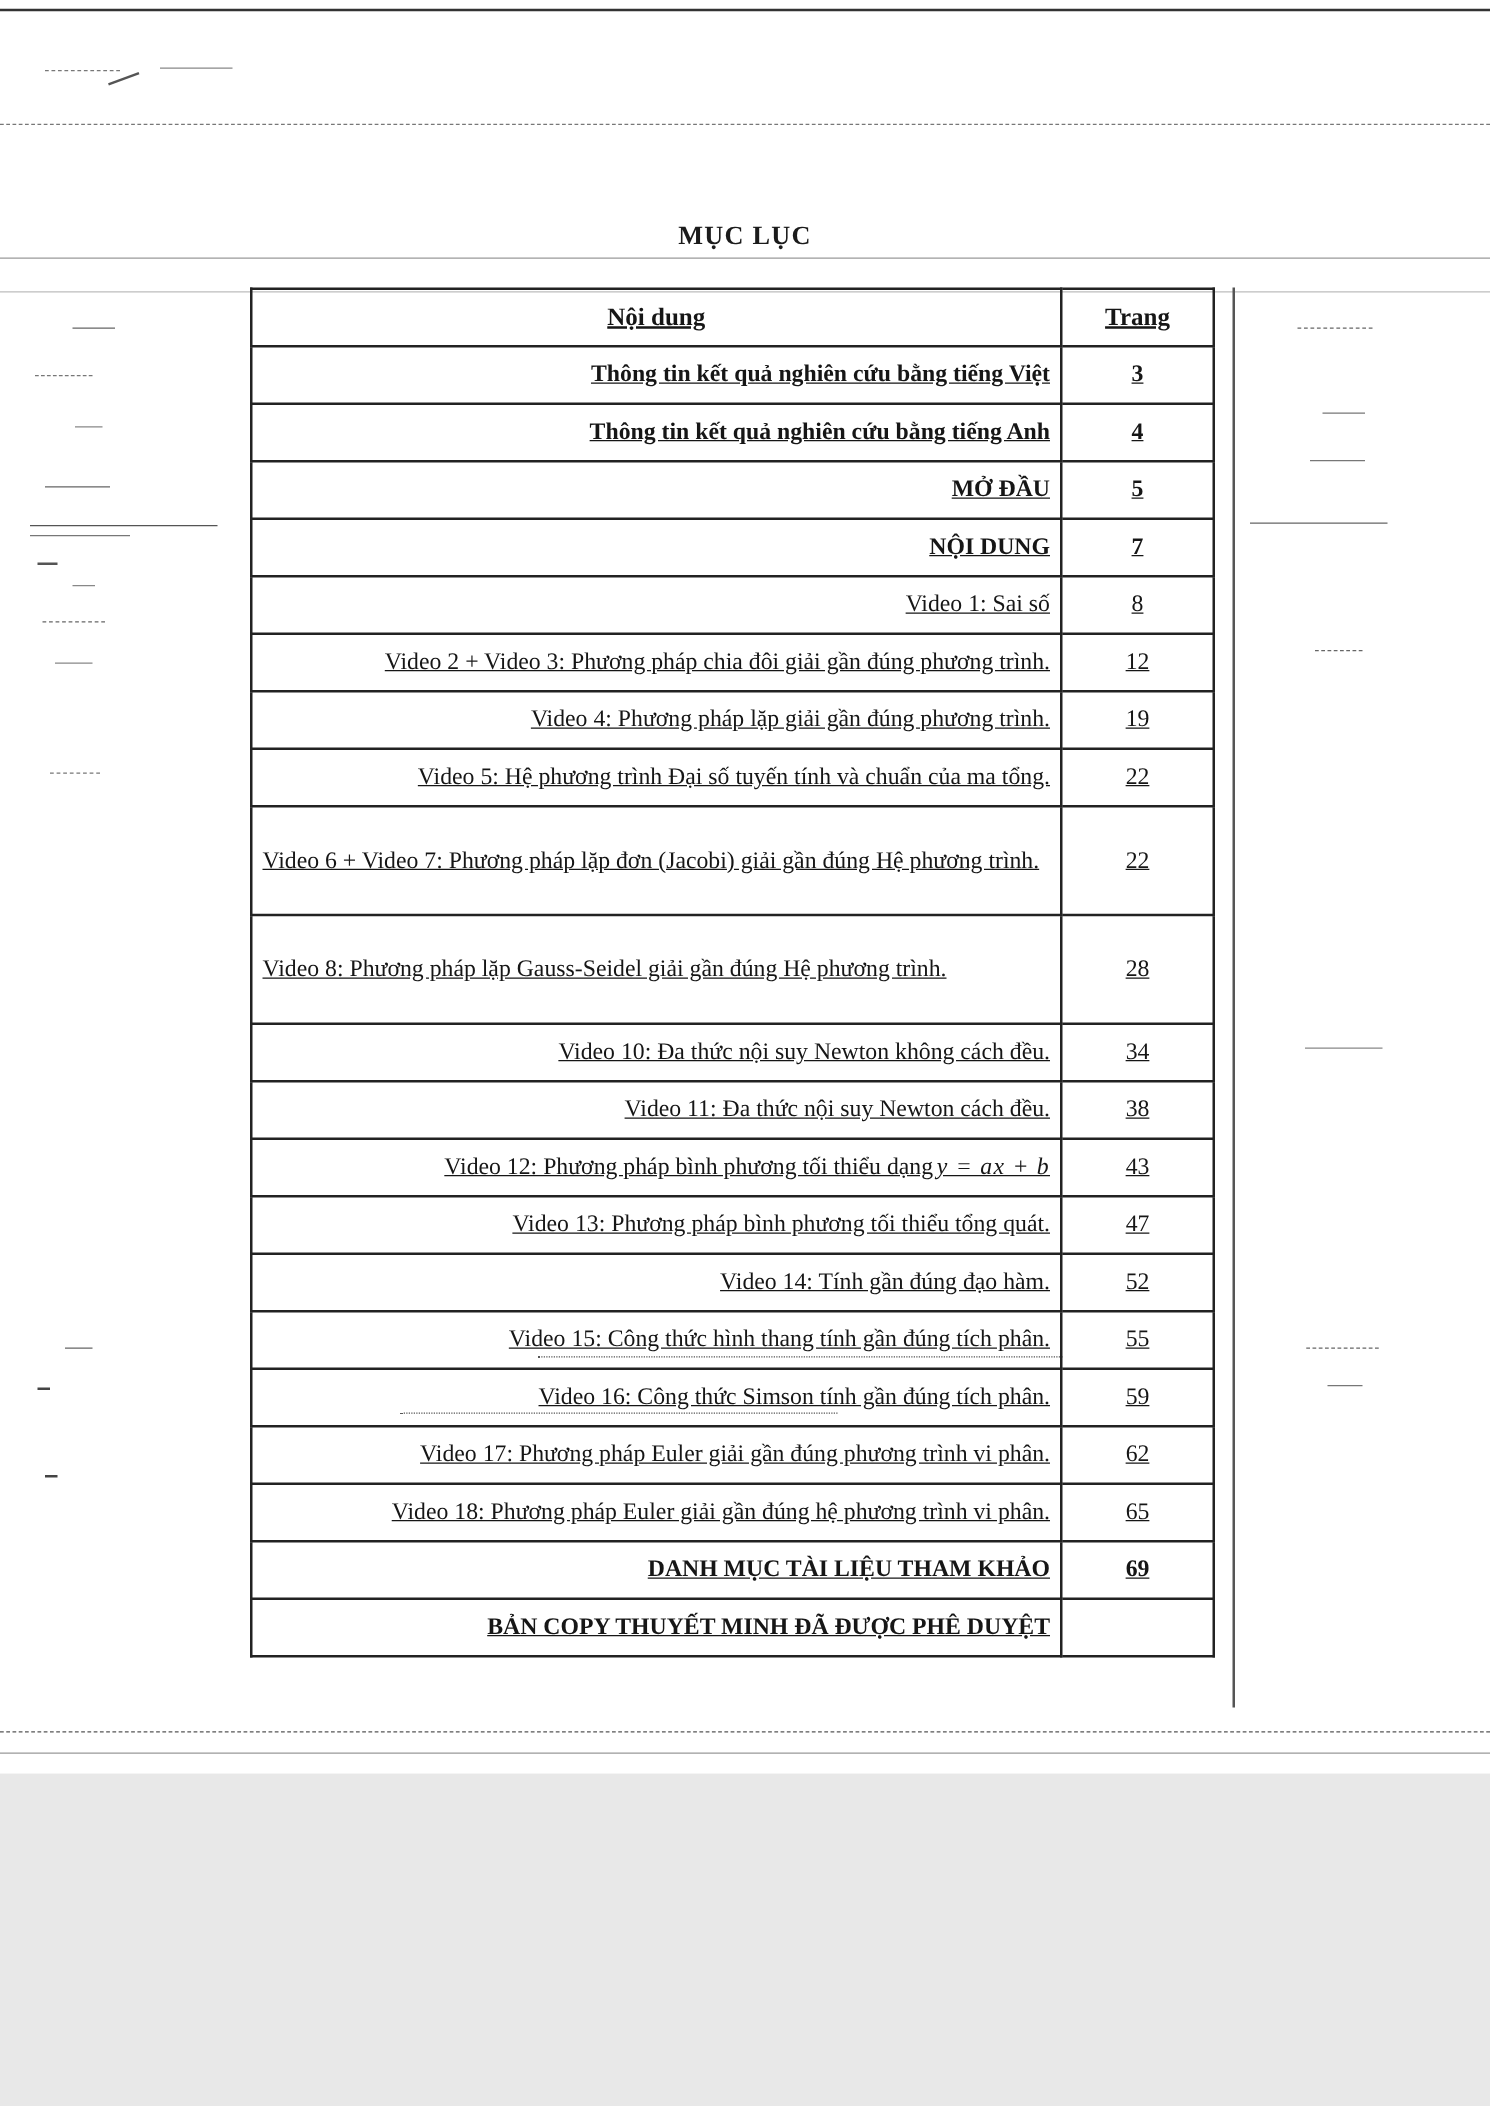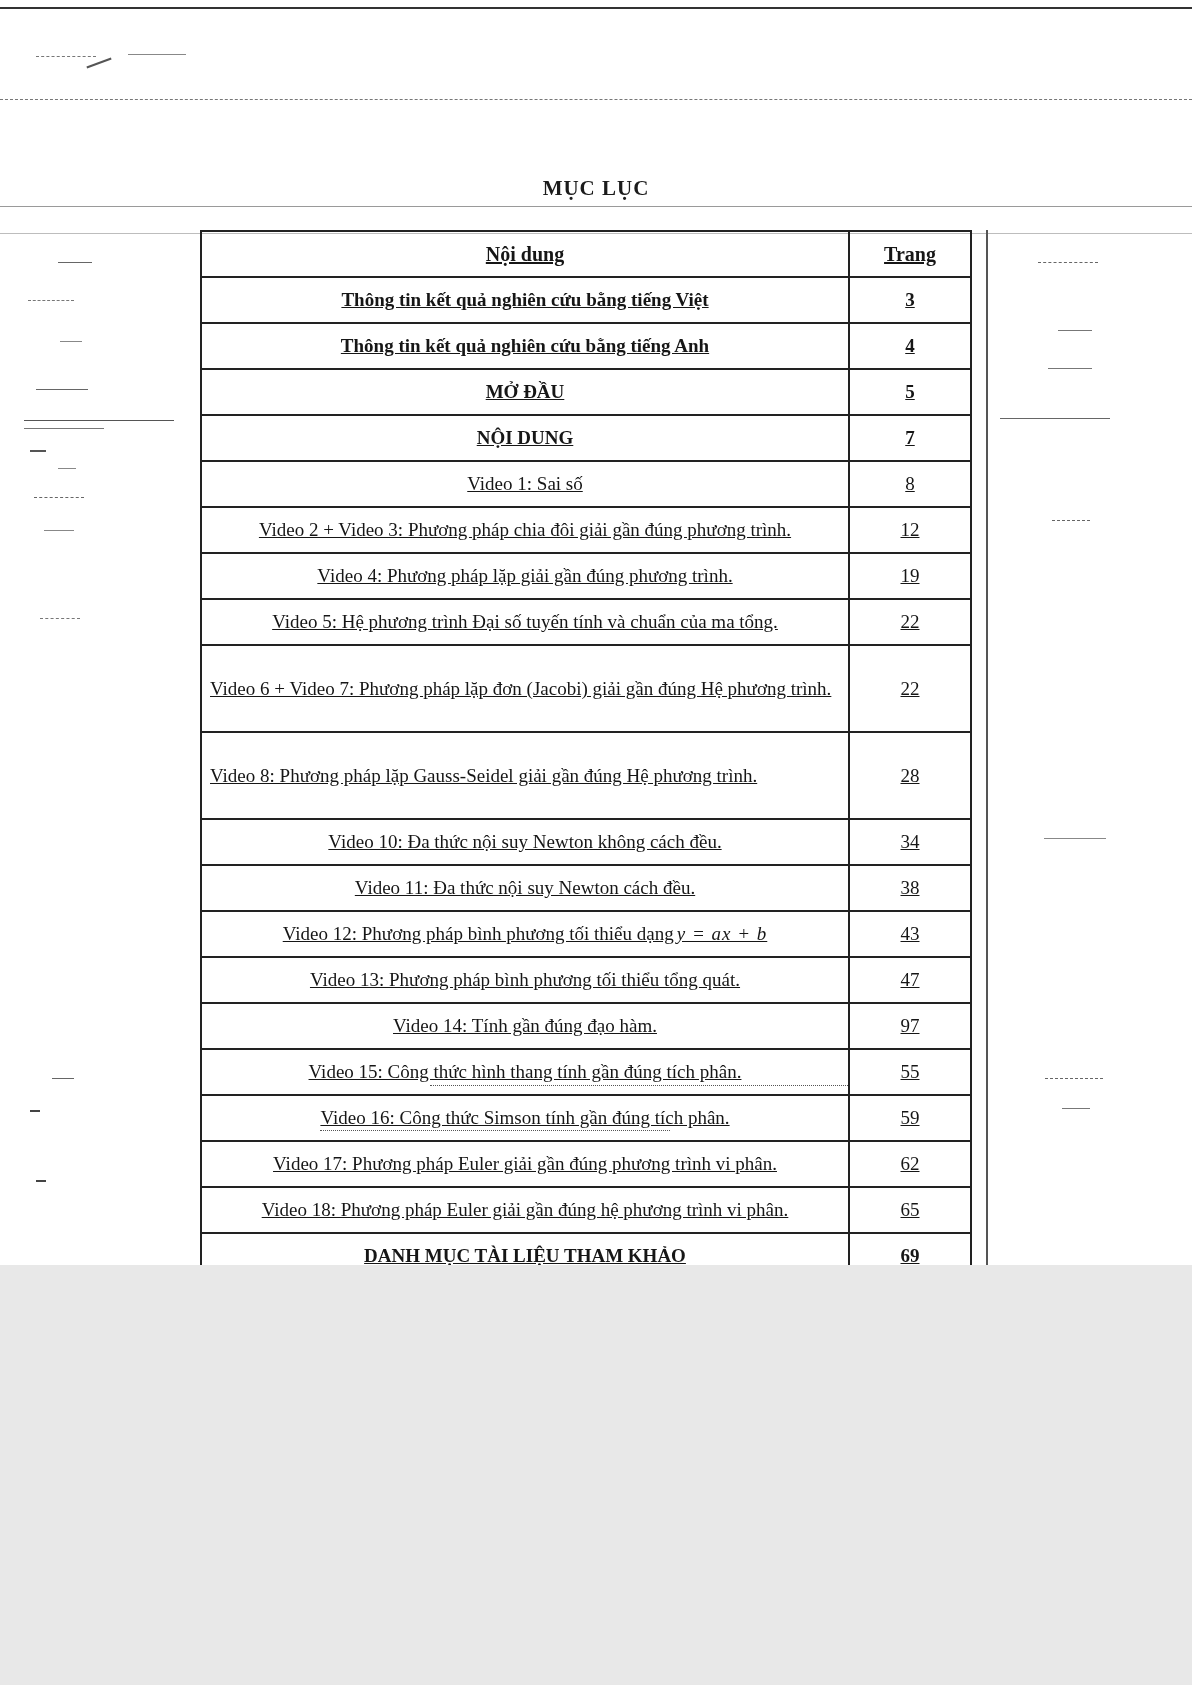--- a/index.html
+++ b/index.html
@@ -1,18 +1,18 @@
 <!DOCTYPE html>
 <html><head>
 <meta charset="utf-8">
 <style>
   html,body{margin:0;padding:0;background:#e8e8e8;}
   .page{
     position:relative;
-    width:1192px;height:1265px;
+    width:1192px;height:1419px;
     background:#ffffff;
     overflow:hidden;
     font-family:"Liberation Serif","DejaVu Serif",serif;
     color:#1b1b1b;
     margin:0 auto;
   }
   .art{position:absolute;height:0;pointer-events:none;}
   .vart{position:absolute;width:0;pointer-events:none;}
   .title{
     position:absolute;top:176px;left:0;width:100%;
@@ -26,21 +26,21 @@
   }
   table.toc col.c-content{width:648px;}
   table.toc col.c-page{width:122px;}
   table.toc th,table.toc td{
     border:2px solid #222;
     padding:2px 8px;
     vertical-align:middle;
   }
   table.toc th{height:40px;font-weight:700;text-align:center;font-size:20px;}
   table.toc td{height:40px;}
-  td.c{text-align:center;padding-left:10px;}
+  td.c{text-align:right;padding-left:10px;}
   td.p{text-align:center;}
   tr.b td{font-weight:700;}
   tr.tall td{height:81px;}
   tr.tall td.c{text-align:justify;line-height:1.95;margin-left:48px;}
   .math{font-style:italic;padding-left:3px;letter-spacing:1px;}
 </style>
 </head>
 <body>
 
 <div class="page">
@@ -154,21 +154,21 @@
       <tr>
         <td class="c"><span>Video 12: Phương pháp bình phương tối thiểu dạng</span><span class="math">y = ax + b</span></td>
         <td class="p">43</td>
       </tr>
       <tr>
         <td class="c">Video 13: Phương pháp bình phương tối thiểu tổng quát.</td>
         <td class="p">47</td>
       </tr>
       <tr>
         <td class="c">Video 14: Tính gần đúng đạo hàm.</td>
-        <td class="p">97</td>
+        <td class="p">52</td>
       </tr>
       <tr>
         <td class="c">Video 15: Công thức hình thang tính gần đúng tích phân.</td>
         <td class="p">55</td>
       </tr>
       <tr>
         <td class="c">Video 16: Công thức Simson tính gần đúng tích phân.</td>
         <td class="p">59</td>
       </tr>
       <tr>

